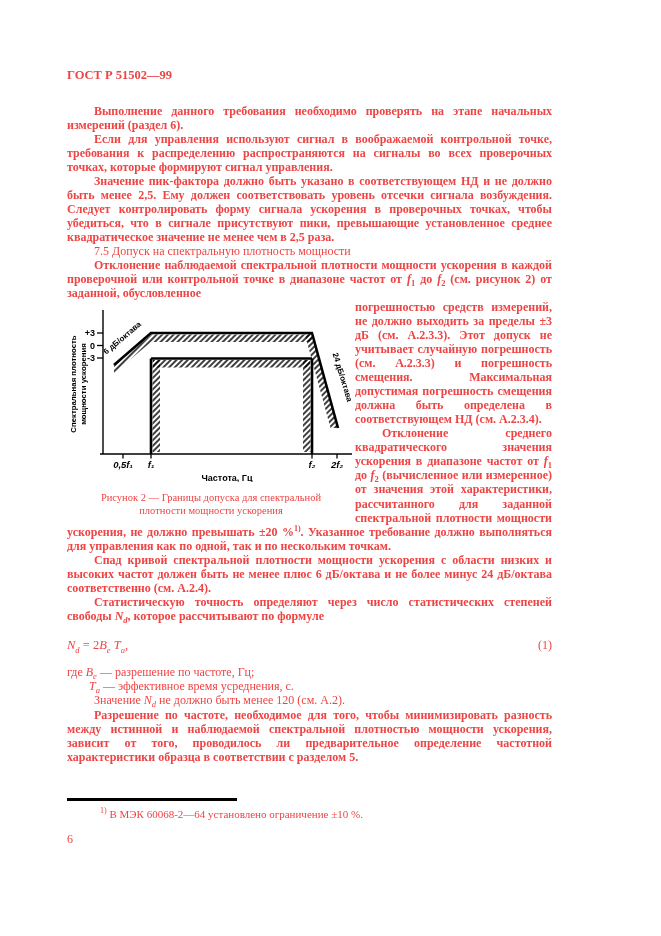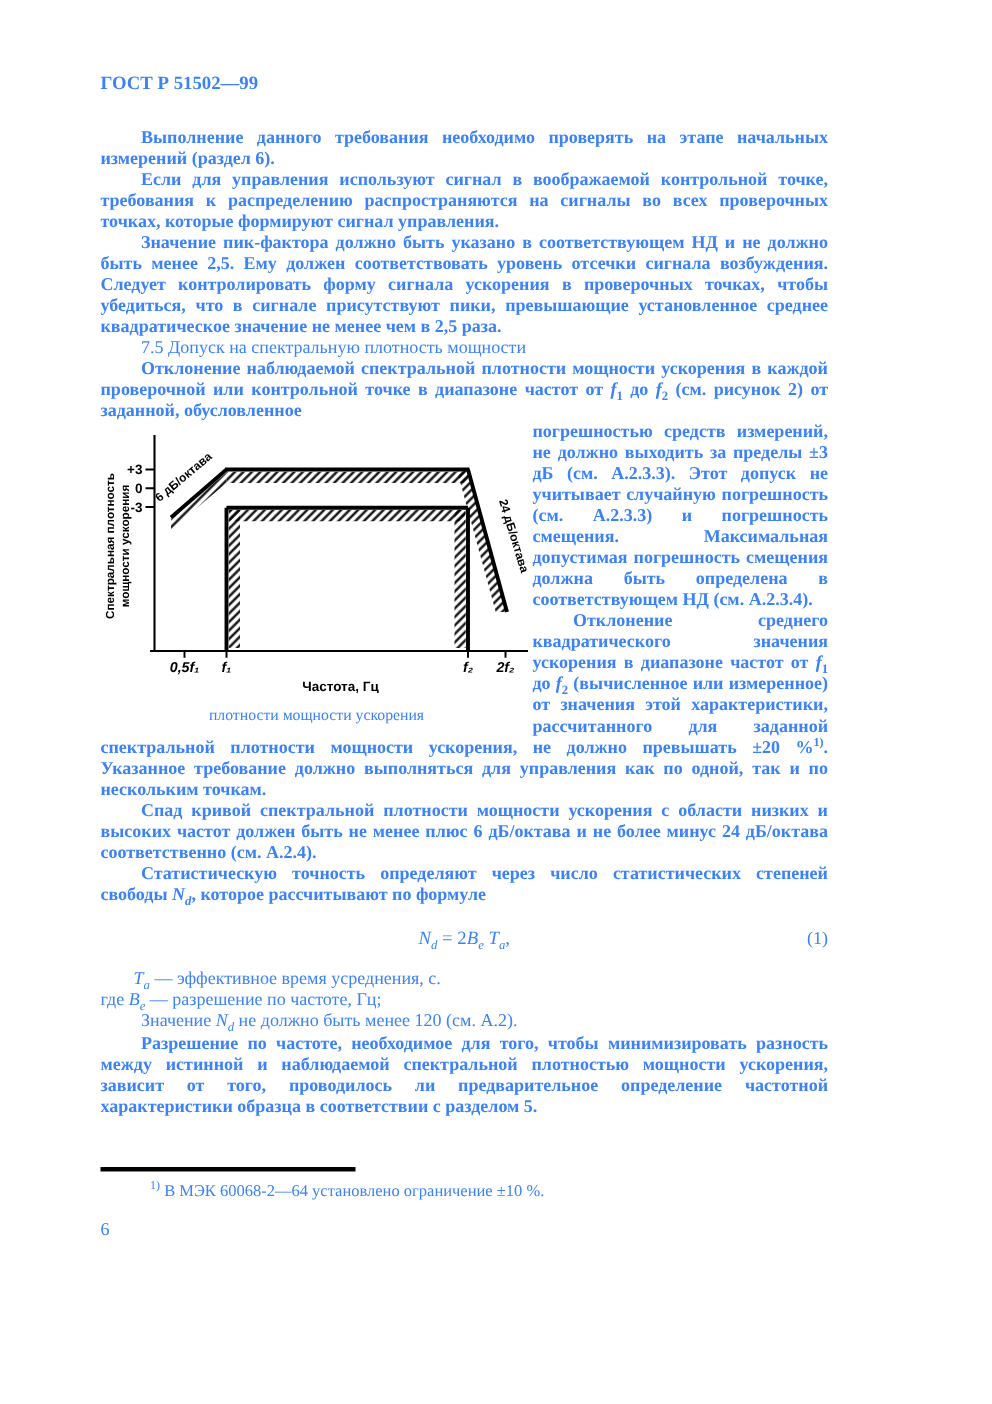--- a/index.html
+++ b/index.html
@@ -1,39 +1,39 @@
 <!DOCTYPE html>
 <html><head>
 <meta charset="utf-8">
 <style>
   html,body { margin:0; padding:0; background:#fff; }
   .page {
     position: relative;
     width: 585px; height: 936px;
     box-sizing: border-box;
-    background: #fff; color: #3b82f6;
+    background: #fff; color: #ef4444;
     font-family: "Liberation Serif", "DejaVu Serif", serif;
     font-size: 12px; line-height: 1.17;
-    padding: 48px 33px 0 67px;
+    padding: 68px 33px 0 67px;
     overflow: hidden;
   }
   .doc-header { font-weight: bold; font-size: 12.5px; margin: 0 0 21px 0; }
   .para { margin: 0; text-align: justify; text-indent: 27px; font-weight: bold; }
   .para.heading { font-weight: normal; }
   .para.noindent { text-indent: 0; }
   .wrapzone::after { content:""; display:block; clear:both; }
   .figure { float: left; width: 288px; margin: 4px 0 6px 0; }
   .figure svg { display: block; }
   .fig-caption { text-align: center; font-size: 10.5px; line-height: 1.25; margin-top: 9px; }
   .svg-tick-y { font-family: "Liberation Sans", sans-serif; font-size: 9px; font-weight: bold; }
   .svg-tick-x { font-family: "Liberation Sans", sans-serif; font-size: 9.5px; font-weight: bold; font-style: italic; }
   .svg-axis-title { font-family: "Liberation Sans", sans-serif; font-size: 9px; font-weight: bold; }
   .svg-ylabel { font-family: "Liberation Sans", sans-serif; font-size: 7.8px; font-weight: bold; }
   .svg-annot { font-family: "Liberation Sans", sans-serif; font-size: 8px; font-weight: bold; }
-  .formula-row { position: relative; text-align: center; margin: 15px 0 13px 0; font-size: 12.5px; }
+  .formula-row { position: relative; text-align: left; margin: 15px 0 13px 0; font-size: 12.5px; }
   .formula-num { position: absolute; right: 0; top: 0; font-size: 12px; }
   .where-line { margin: 0; }
   .where-cont { padding-left: 22px; }
   .where-note { text-indent: 27px; }
   .footnote-block { margin-top: 34px; }
   .footnote-rule { width: 170px; height: 0; border-top: 3px solid #000; }
   .footnote { font-size: 11px; margin-top: 7px; padding-left: 33px; }
   .page-number { margin-top: 12px; font-size: 12px; }
   sup { font-size: 8px; vertical-align: super; line-height: 0; }
   sub { font-size: 8.5px; vertical-align: sub; line-height: 0; }
@@ -97,39 +97,40 @@
         <text class="svg-tick-x" x="245" y="164" text-anchor="middle">f₂</text>
         <text class="svg-tick-x" x="270" y="164" text-anchor="middle">2f₂</text>
 
         <text class="svg-axis-title" x="160" y="176.5" text-anchor="middle">Частота, Гц</text>
 
         <text class="svg-annot" x="0" y="0" text-anchor="middle" transform="translate(57,36) rotate(-40)">6 дБ/октава</text>
         <text class="svg-annot" x="0" y="0" text-anchor="middle" transform="translate(273,74) rotate(73)">24 дБ/октава</text>
       </svg>
 
       <div class="fig-caption">
+        <div>Рисунок 2 — Границы допуска для спектральной</div>
         <div>плотности мощности ускорения</div>
       </div>
     </div>
 
     <p class="para noindent">погрешностью средств измерений, не должно выходить за пределы ±3 дБ (см. А.2.3.3). Этот допуск не учитывает случайную погрешность (см. А.2.3.3) и погрешность смещения. Максимальная допустимая погрешность смещения должна быть определена в соответствующем НД (см. А.2.3.4).</p>
     <p class="para">Отклонение среднего квадратического значения ускорения в диапазоне частот от <i>f</i><sub>1</sub> до <i>f</i><sub>2</sub> (вычисленное или измеренное) от значения этой характеристики, рассчитанного для заданной спектральной плотности мощности ускорения, не должно превышать ±20 %<sup>1)</sup>. Указанное требование должно выполняться для управления как по одной, так и по нескольким точкам.</p>
   </div>
 
   <p class="para">Спад кривой спектральной плотности мощности ускорения с области низких и высоких частот должен быть не менее плюс 6 дБ/октава и не более минус 24 дБ/октава соответственно (см. А.2.4).</p>
   <p class="para">Статистическую точность определяют через число статистических степеней свободы <i>N<sub>d</sub></i>, которое рассчитывают по формуле</p>
 
   <div class="formula-row">
     <span><i>N<sub>d</sub></i> = 2<i>B<sub>e</sub></i> <i>T<sub>a</sub></i>,</span>
     <span class="formula-num">(1)</span>
   </div>
 
   <div>
+    <div class="where-line">где <i>B<sub>e</sub></i> — разрешение по частоте, Гц;</div>
     <div class="where-line where-cont"><i>T<sub>a</sub></i> — эффективное время усреднения, с.</div>
-    <div class="where-line">где <i>B<sub>e</sub></i> — разрешение по частоте, Гц;</div>
     <div class="where-line where-note">Значение <i>N<sub>d</sub></i> не должно быть менее 120 (см. А.2).</div>
   </div>
 
   <p class="para">Разрешение по частоте, необходимое для того, чтобы минимизировать разность между истинной и наблюдаемой спектральной плотностью мощности ускорения, зависит от того, проводилось ли предварительное определение частотной характеристики образца в соответствии с разделом 5.</p>
 
   <div class="footnote-block">
     <div class="footnote-rule"></div>
     <div class="footnote"><sup>1)</sup> В МЭК 60068-2—64 установлено ограничение ±10 %.</div>
   </div>
 

